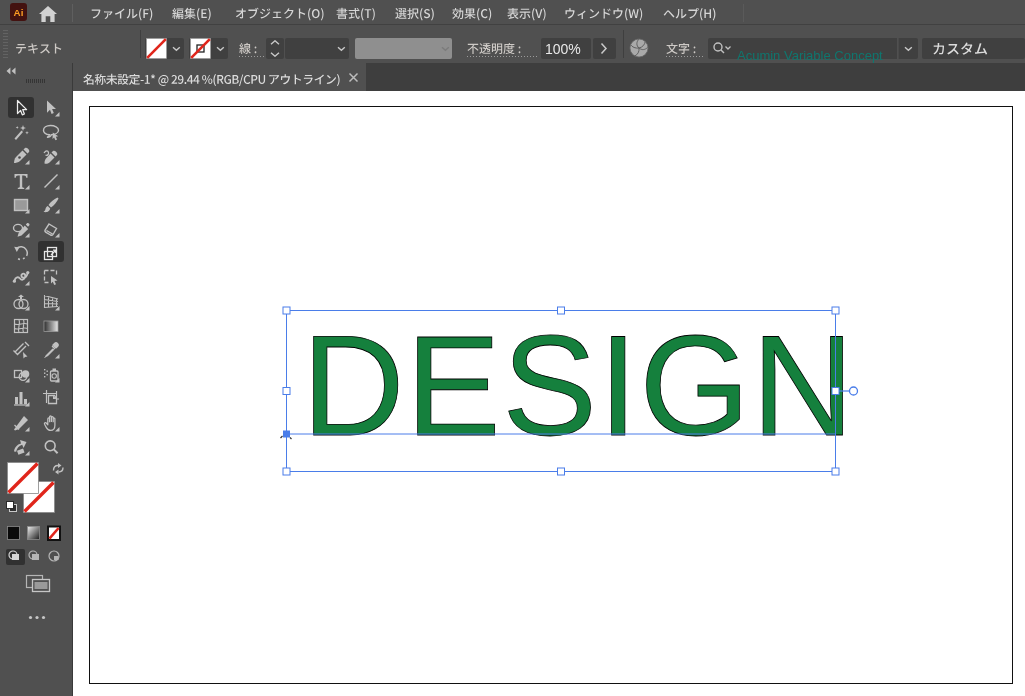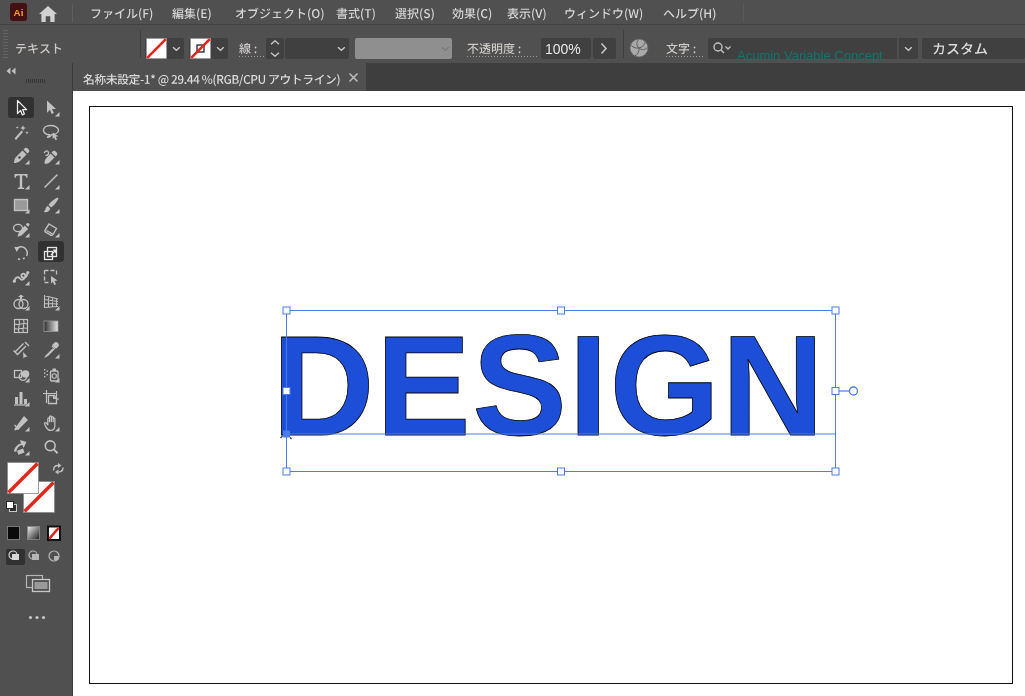--- a/index.html
+++ b/index.html
@@ -337,21 +337,21 @@
 <rect x="1.5" y="1.5" width="16" height="12" fill="none" stroke="#b5b5b5" stroke-width="1.2"></rect>
 <rect x="7.5" y="5.5" width="17" height="12" fill="#505050" stroke="#c6c6c6" stroke-width="1.3"></rect>
 <rect x="9.5" y="8" width="13" height="7" fill="#9a9a9a"></rect>
 </svg>
 <svg class="abs" style="left:28px;top:615px" width="18" height="5">
     <circle cx="2.5" cy="2.5" r="1.6" fill="#c6c6c6"></circle>
     <circle cx="9" cy="2.5" r="1.6" fill="#c6c6c6"></circle>
     <circle cx="15.5" cy="2.5" r="1.6" fill="#c6c6c6"></circle>
   </svg>
 <div class="abs" style="left:89px;top:105.5px;width:924px;height:578px;border:1.2px solid #111;box-sizing:border-box;background:#fff"></div>
-<div class="abs" style="left:272px;top:303.7px;font-family:'Liberation Sans',sans-serif;font-weight:bold;font-size:142px;letter-spacing:1.5px;color:#1d4ed8;-webkit-text-stroke:0.8px #000">DESIGN</div>
+<div class="abs" style="left:302px;top:303.7px;font-family:'Liberation Sans',sans-serif;font-weight:normal;font-size:142px;letter-spacing:1.5px;color:#15803d;-webkit-text-stroke:0.8px #000">DESIGN</div>
 <svg class="abs" style="left:73px;top:91px" width="952" height="605" viewBox="0 0 952 605">
 <g transform="translate(-73,-91)">
 <rect x="286.5" y="310.5" width="549" height="161" fill="none" stroke="#4a7de9" stroke-width="1"></rect>
 <line x1="286.5" y1="434" x2="835.5" y2="434" stroke="#4a7de9" stroke-width="1"></line>
 <line x1="839" y1="391" x2="849.5" y2="391" stroke="#4a7de9" stroke-width="1.2"></line>
 <circle cx="853.5" cy="391" r="4" fill="#fff" stroke="#4a7de9" stroke-width="1.3"></circle>
 <rect x="283.0" y="307.0" width="7" height="7" fill="#fff" stroke="#4a7de9" stroke-width="1"></rect>
       <rect x="283.0" y="468.0" width="7" height="7" fill="#fff" stroke="#4a7de9" stroke-width="1"></rect>
       <rect x="557.5" y="307.0" width="7" height="7" fill="#fff" stroke="#4a7de9" stroke-width="1"></rect>
       <rect x="557.5" y="468.0" width="7" height="7" fill="#fff" stroke="#4a7de9" stroke-width="1"></rect>

